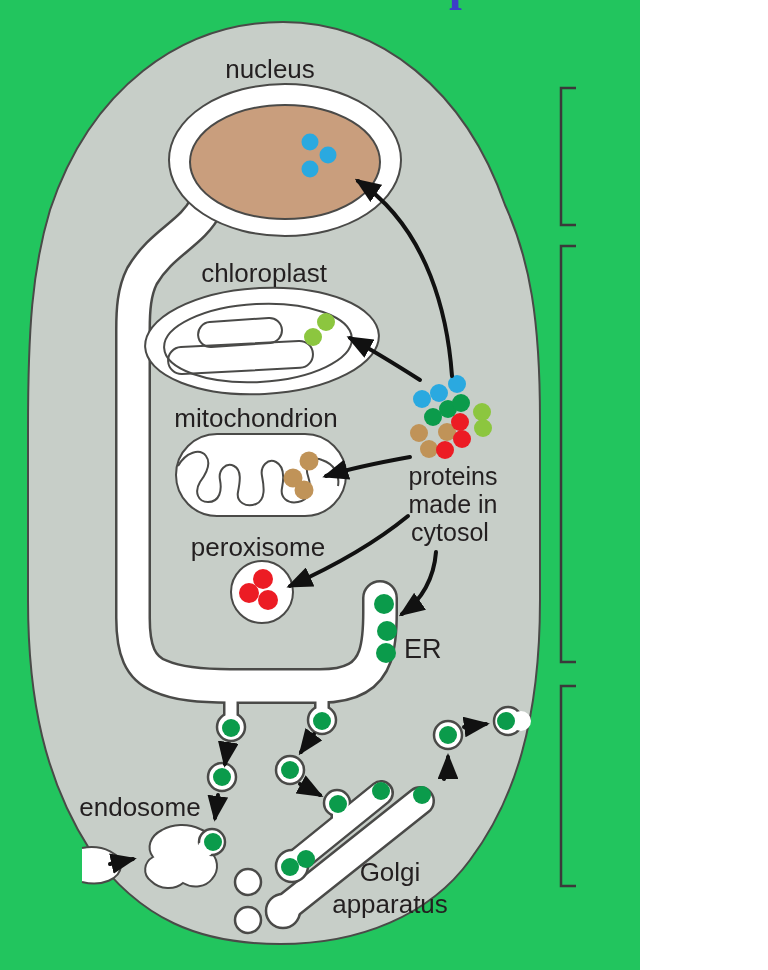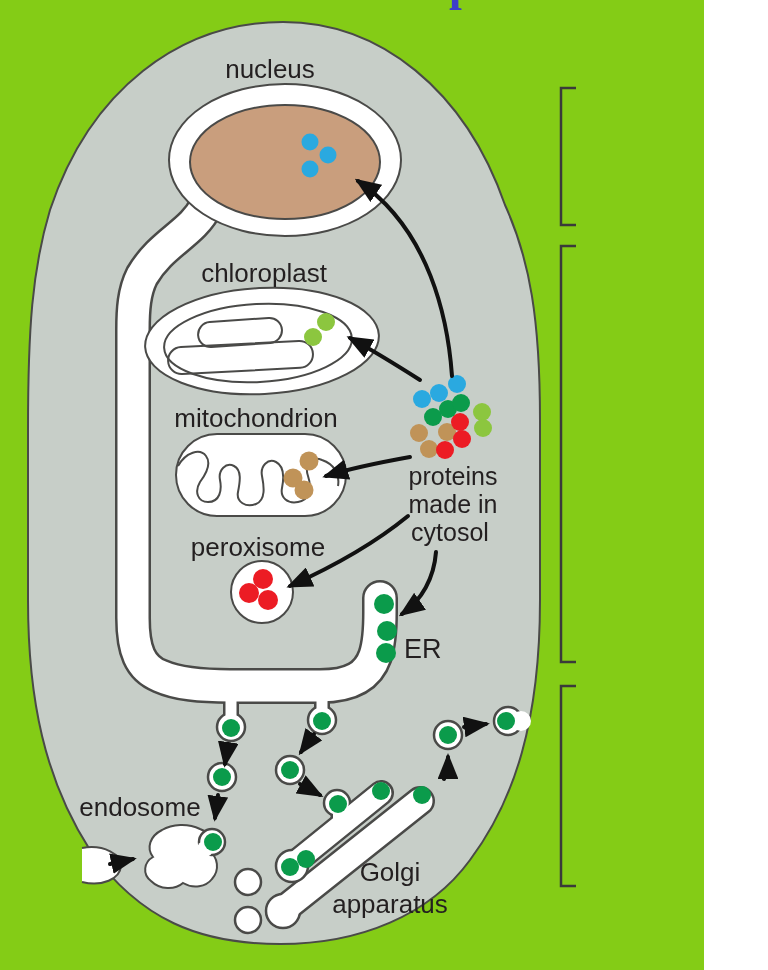--- a/index.html
+++ b/index.html
@@ -1,16 +1,16 @@
 <!DOCTYPE html>
 <html><head>
 <meta charset="utf-8">
 <style>
   html,body { margin:0; padding:0; background:#ffffff; }
-  .stage { position:relative; width:704px; height:970px; background:#84cc16; overflow:hidden;
+  .stage { position:relative; width:640px; height:970px; background:#22c55e; overflow:hidden;
            font-family:"Liberation Sans", sans-serif; }
   .title-frag { position:absolute; left:447px; top:0; width:26px; height:11px; overflow:hidden; }
   .title-frag span { position:absolute; left:2px; top:-42px; font-family:"Liberation Serif", serif;
                      font-weight:bold; font-size:46px; color:#3d3dc9; }
   svg text { font-family:"Liberation Sans", sans-serif; fill:#231f20; }
   .org-label { font-size:26px; }
   .legend-item { position:absolute; }
 </style>
 </head>
 <body>

